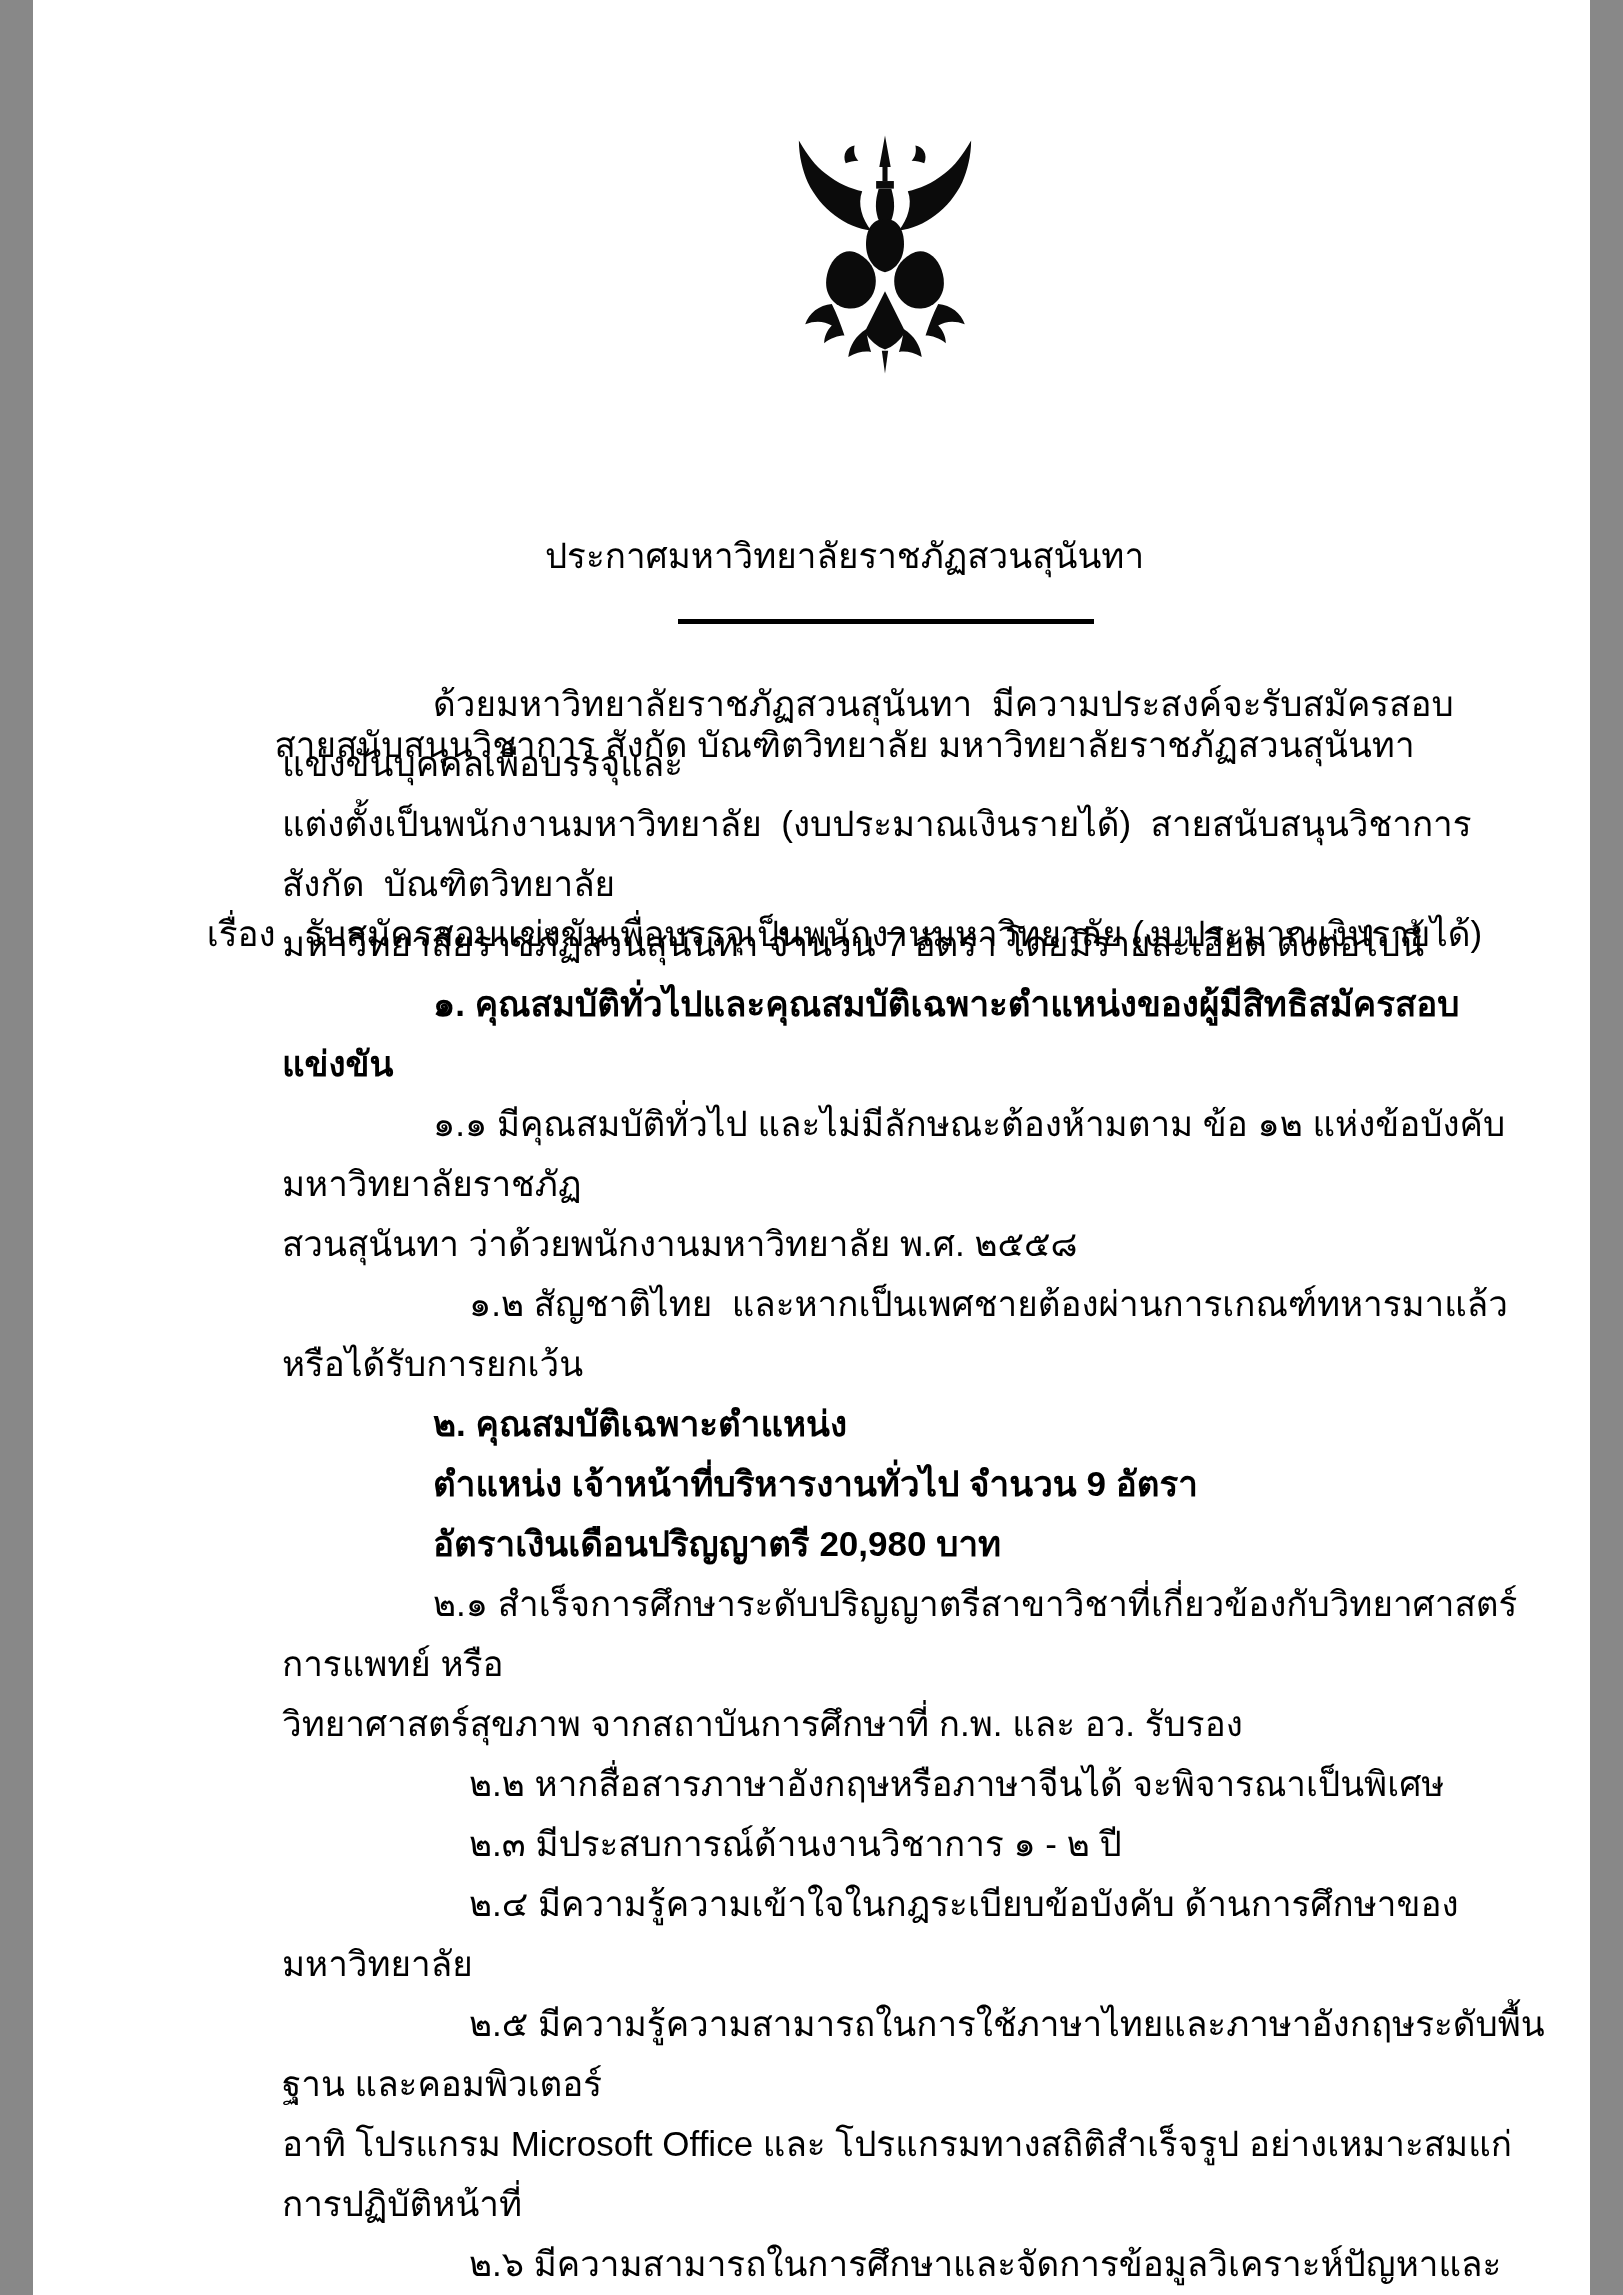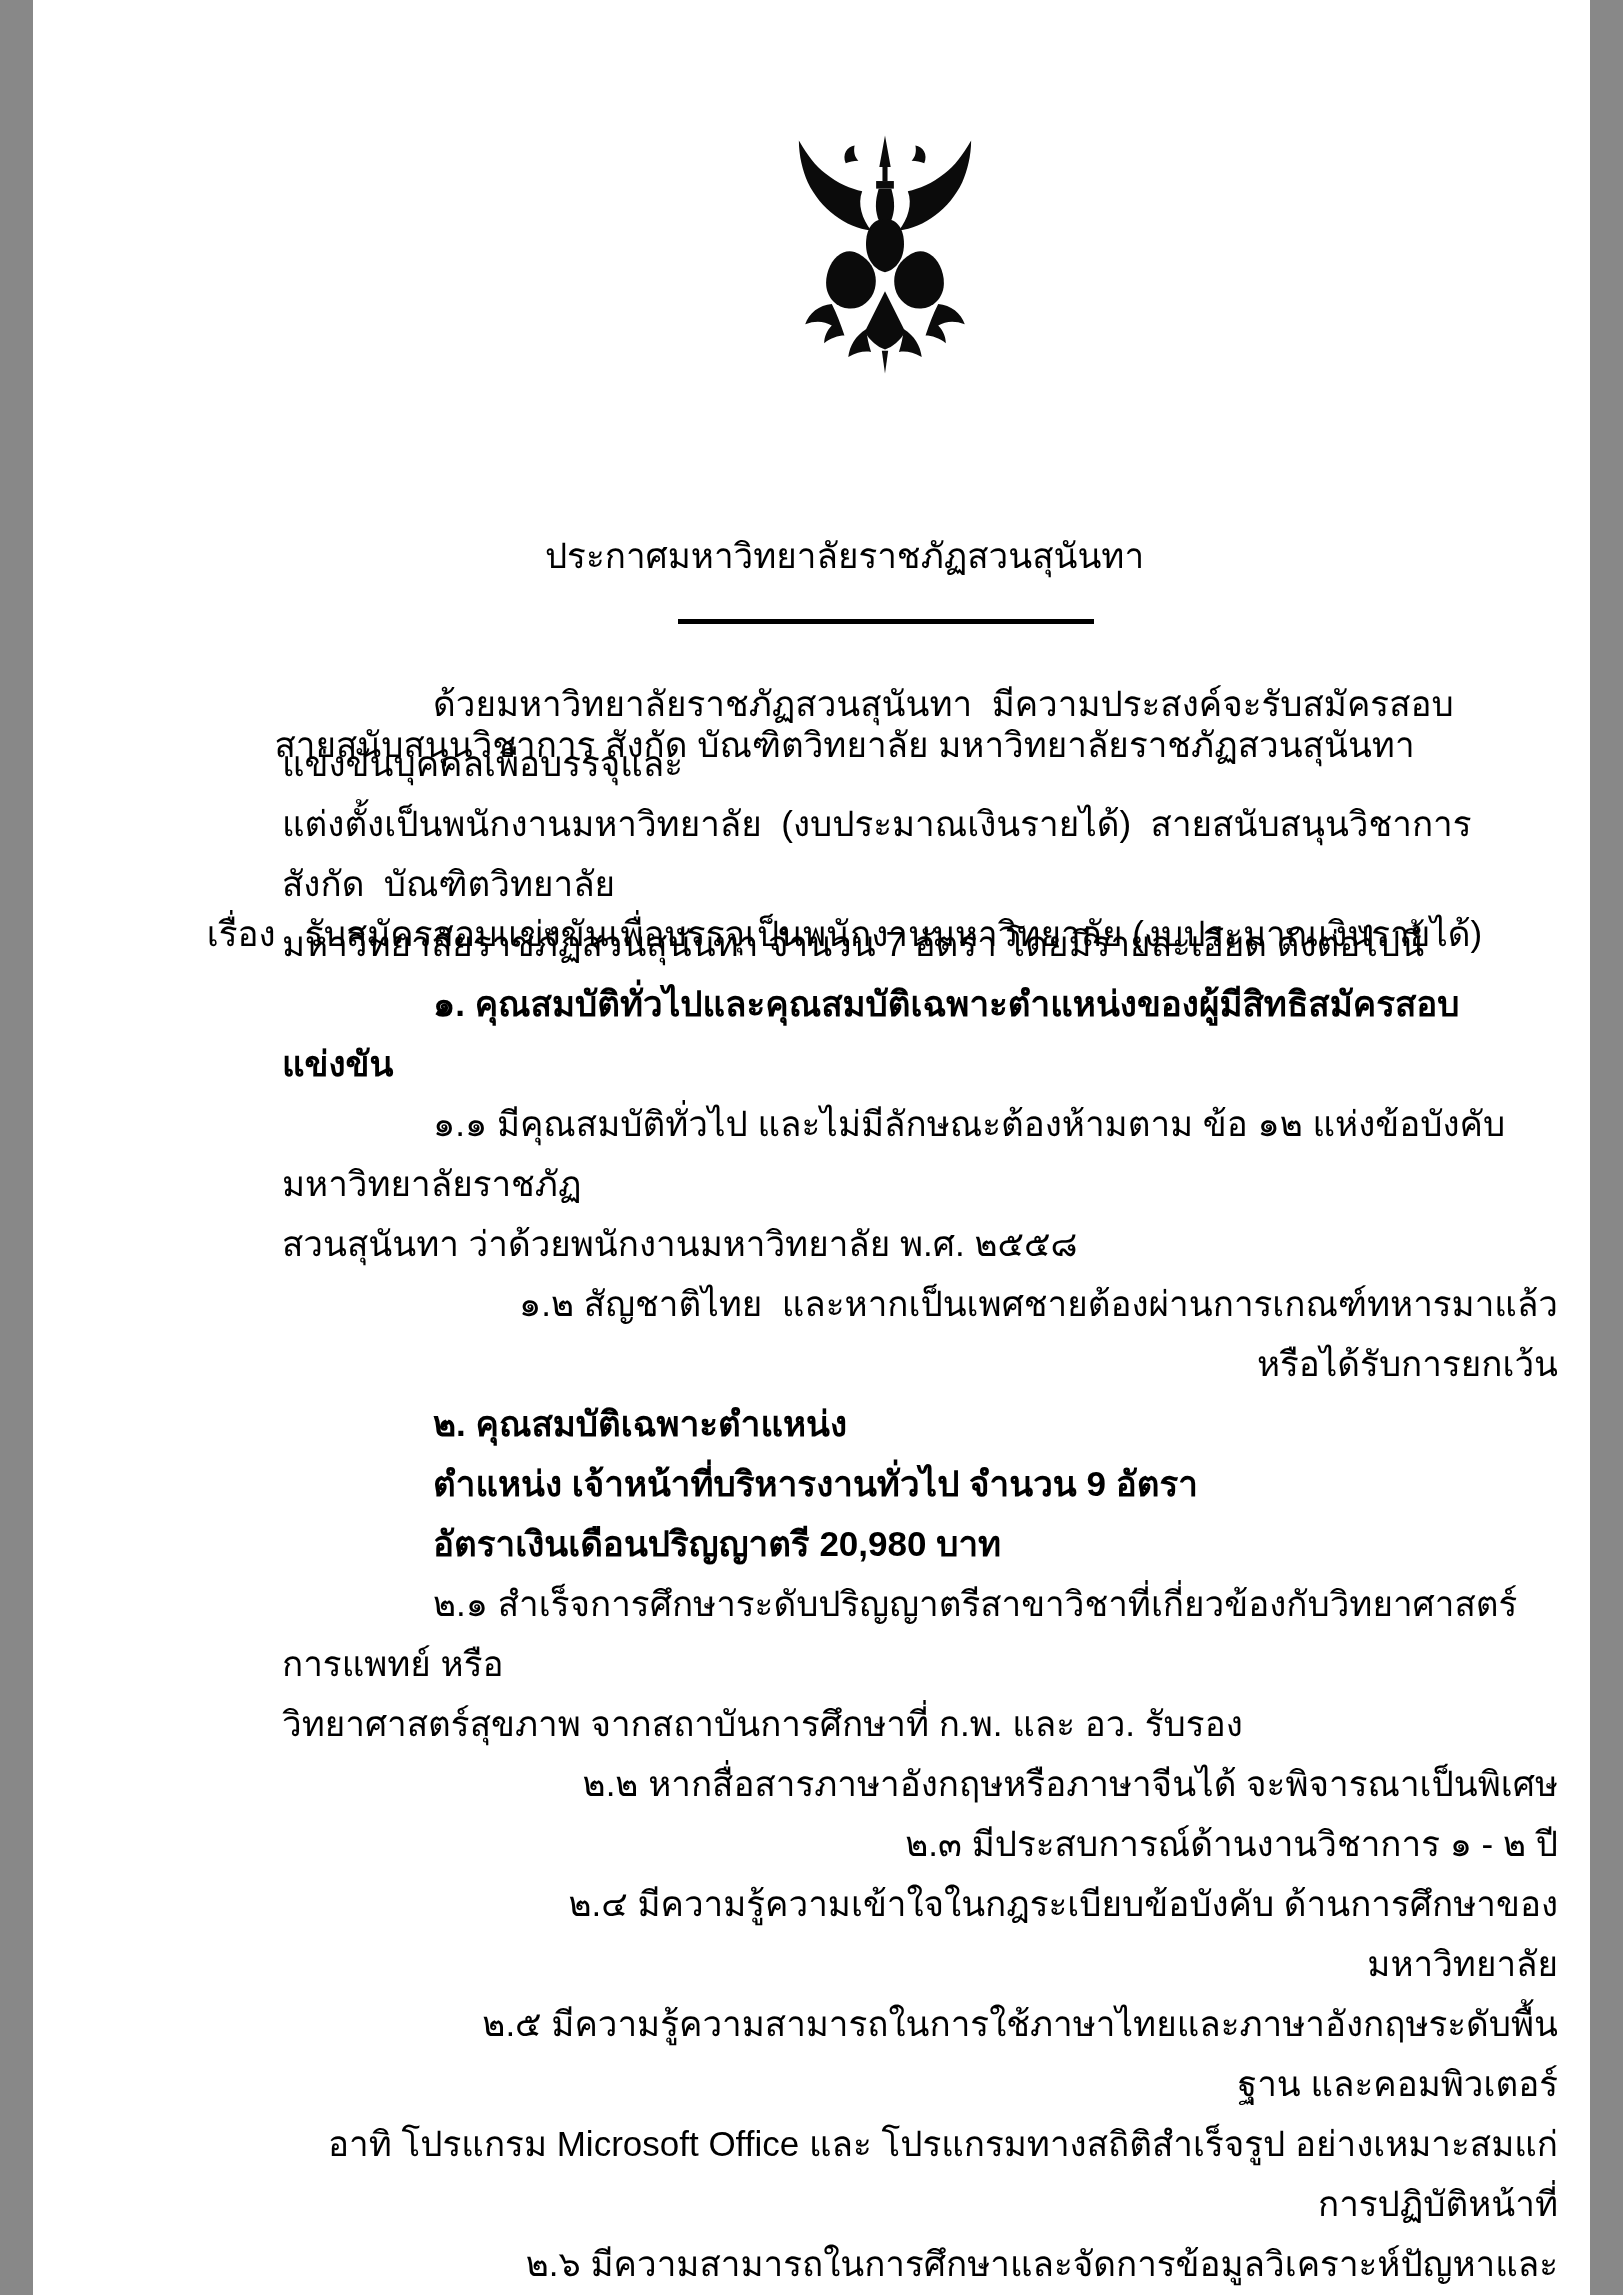--- a/index.html
+++ b/index.html
@@ -37,21 +37,21 @@
   .bodyblock{
     position:absolute;
     left:249px;top:674px;width:1276px;
     font-size:35px;line-height:60px;
   }
   .para{
     margin:0;
     white-space:pre-wrap;
     text-indent:151px;
   }
-  .indent2{text-indent:187px;text-align:right;}
+  .indent2{text-indent:187px;}
   .bold{font-weight:700;}
 </style>
 </head>
 <body>
 
 <div class="page">
 
   <svg class="emblem" viewBox="0 0 360 380" xmlns="http://www.w3.org/2000/svg" aria-hidden="true">
     <g fill="#0b0b0b">
 

